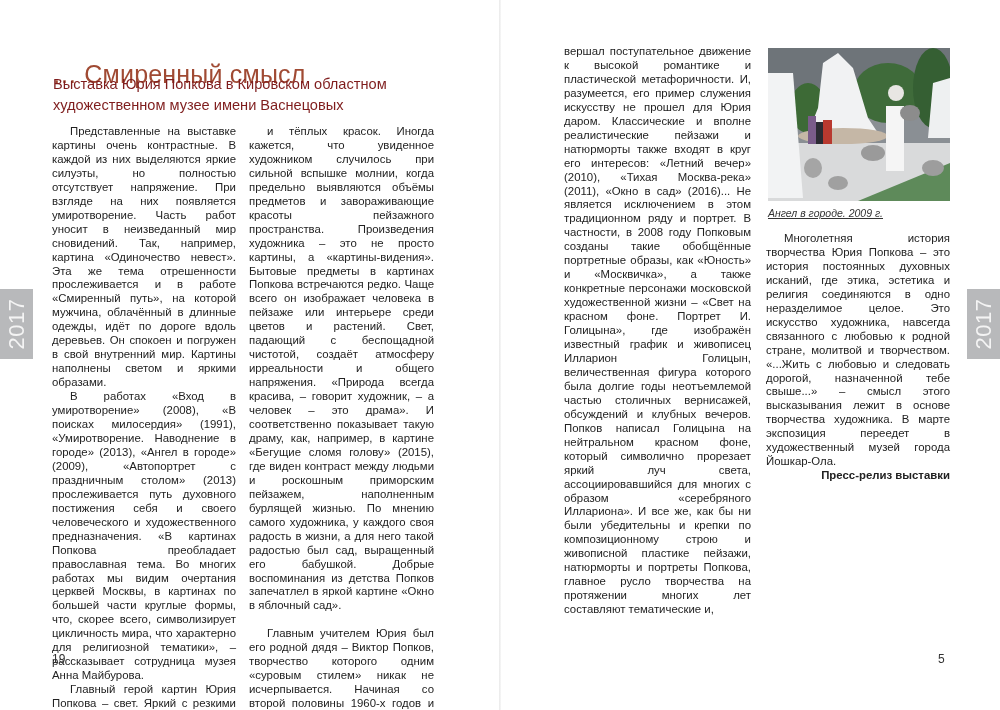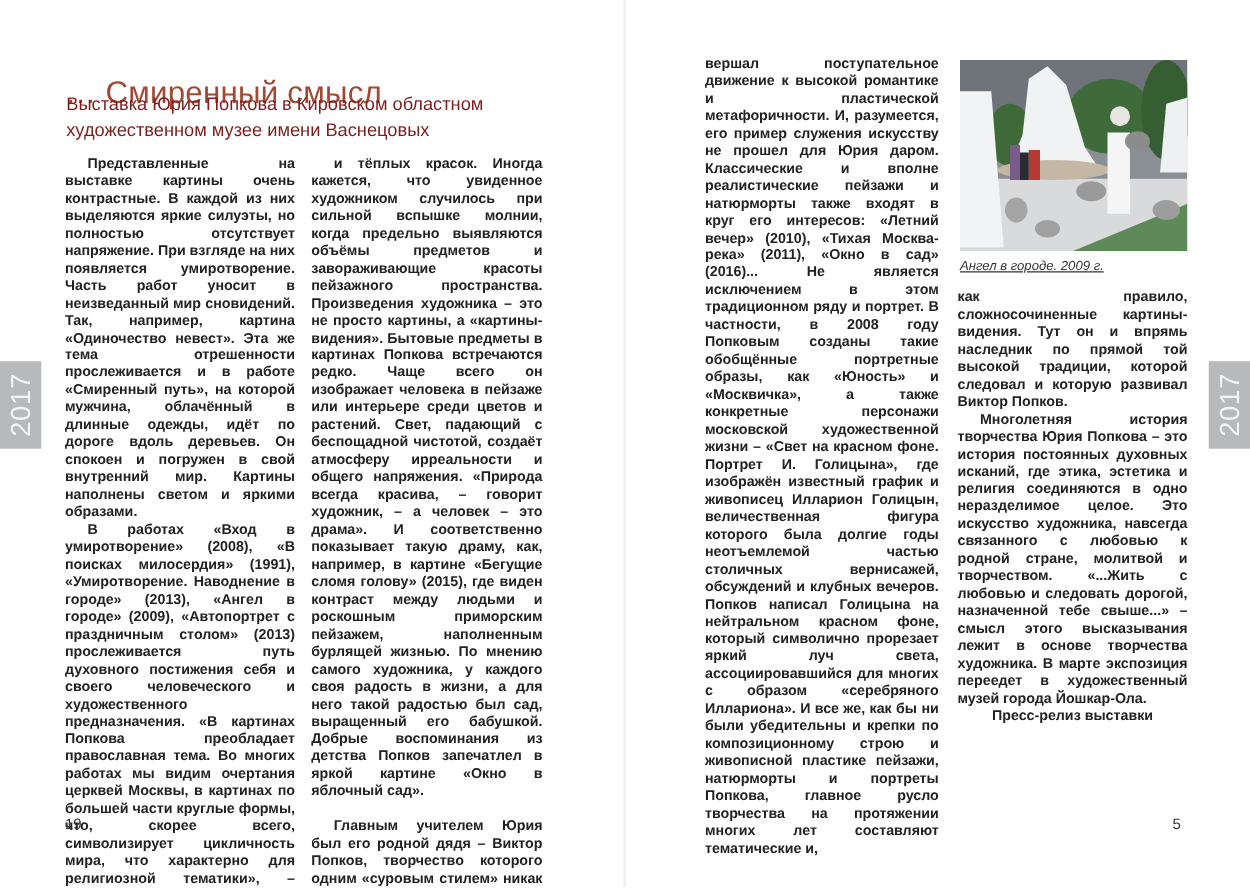--- a/index.html
+++ b/index.html
@@ -11,28 +11,28 @@
   .year-tab.left { left:0; }
   .year-tab.right { left:967px; }
   .year-tab span { position:absolute; left:50%; top:50%; transform:translate(-50%,-50%) rotate(-90deg);
                    color:#f4f4f4; font-size:22px; letter-spacing:0.5px; white-space:nowrap; }
   .title { position:absolute; left:52px; top:43px; font-size:25px; color:#a04a33; font-weight:normal;
            letter-spacing:0.2px; white-space:nowrap; }
   .subtitle { position:absolute; left:53px; top:74px; width:340px; font-size:14.6px; line-height:20.5px;
               color:#7f1d1d; }
   .col { position:absolute; font-size:11.4px; line-height:13.95px; text-align:justify;
          hyphens:manual; color:#222; }
-  .col p { margin:0; text-indent:18px;font-weight:bold; }
+  .col p { margin:0; text-indent:18px; }
   .col p.noindent { text-indent:0; }
   .col p.gap { margin-top:13.95px; }
   .col1 { left:52px; top:125px; width:184px; }
   .col2 { left:249px; top:125px; width:185px; }
   .col3 { left:564px; top:45px; width:187px; }
   .col4 { left:766px; top:232px; width:184px; }
-  .byline { text-align:center; font-weight:bold; margin-top:13.95px; text-indent:0 !important; }
+  .byline { text-align:right; font-weight:bold; margin-top:13.95px; text-indent:0 !important; }
   .pagenum { position:absolute; top:652px; font-size:12px; color:#333; }
   .pagenum.left { left:52px; }
   .pagenum.right { left:938px; }
   .painting { position:absolute; left:768px; top:48px; width:182px; height:153px; overflow:hidden; }
   .caption { position:absolute; left:768px; top:207px; width:182px; text-align:left; font-style:italic;
              font-size:10.5px; color:#333;text-decoration:underline; }
 </style>
 </head>
 <body>
 
@@ -84,19 +84,18 @@
     <rect x="48" y="74" width="7" height="22" fill="#2b2b33"></rect>
     <ellipse cx="105" cy="105" rx="12" ry="8" fill="#9a9a9a"></ellipse>
     <ellipse cx="70" cy="135" rx="10" ry="7" fill="#a0a0a0"></ellipse>
     <ellipse cx="165" cy="120" rx="11" ry="8" fill="#9d9d9d"></ellipse>
     <ellipse cx="45" cy="120" rx="9" ry="10" fill="#a5a5a5"></ellipse>
   </svg>
 </div>
 <div class="caption">Ангел в городе. 2009 г.</div>
 
 <div class="col col4">
-  <p class="noindent">как правило, сложносочиненные картины-видения. Тут он и впрямь наследник по прямой той высокой традиции, которой следовал и которую развивал Виктор Попков.</p>
   <p>Многолетняя история творчества Юрия Попкова – это история постоянных духовных исканий, где этика, эстетика и религия соединяются в одно неразделимое целое. Это искусство художника, навсегда связанного с любовью к родной стране, молитвой и творчеством. «...Жить с любовью и следовать дорогой, назначенной тебе свыше...» – смысл этого высказывания лежит в основе творчества художника. В марте экспозиция переедет в художественный музей города Йошкар-Ола.</p>
   <p class="byline">Пресс-релиз выставки</p>
 </div>
 
 <div class="pagenum left">19</div>
 <div class="pagenum right">5</div>
 
 </body></html>

